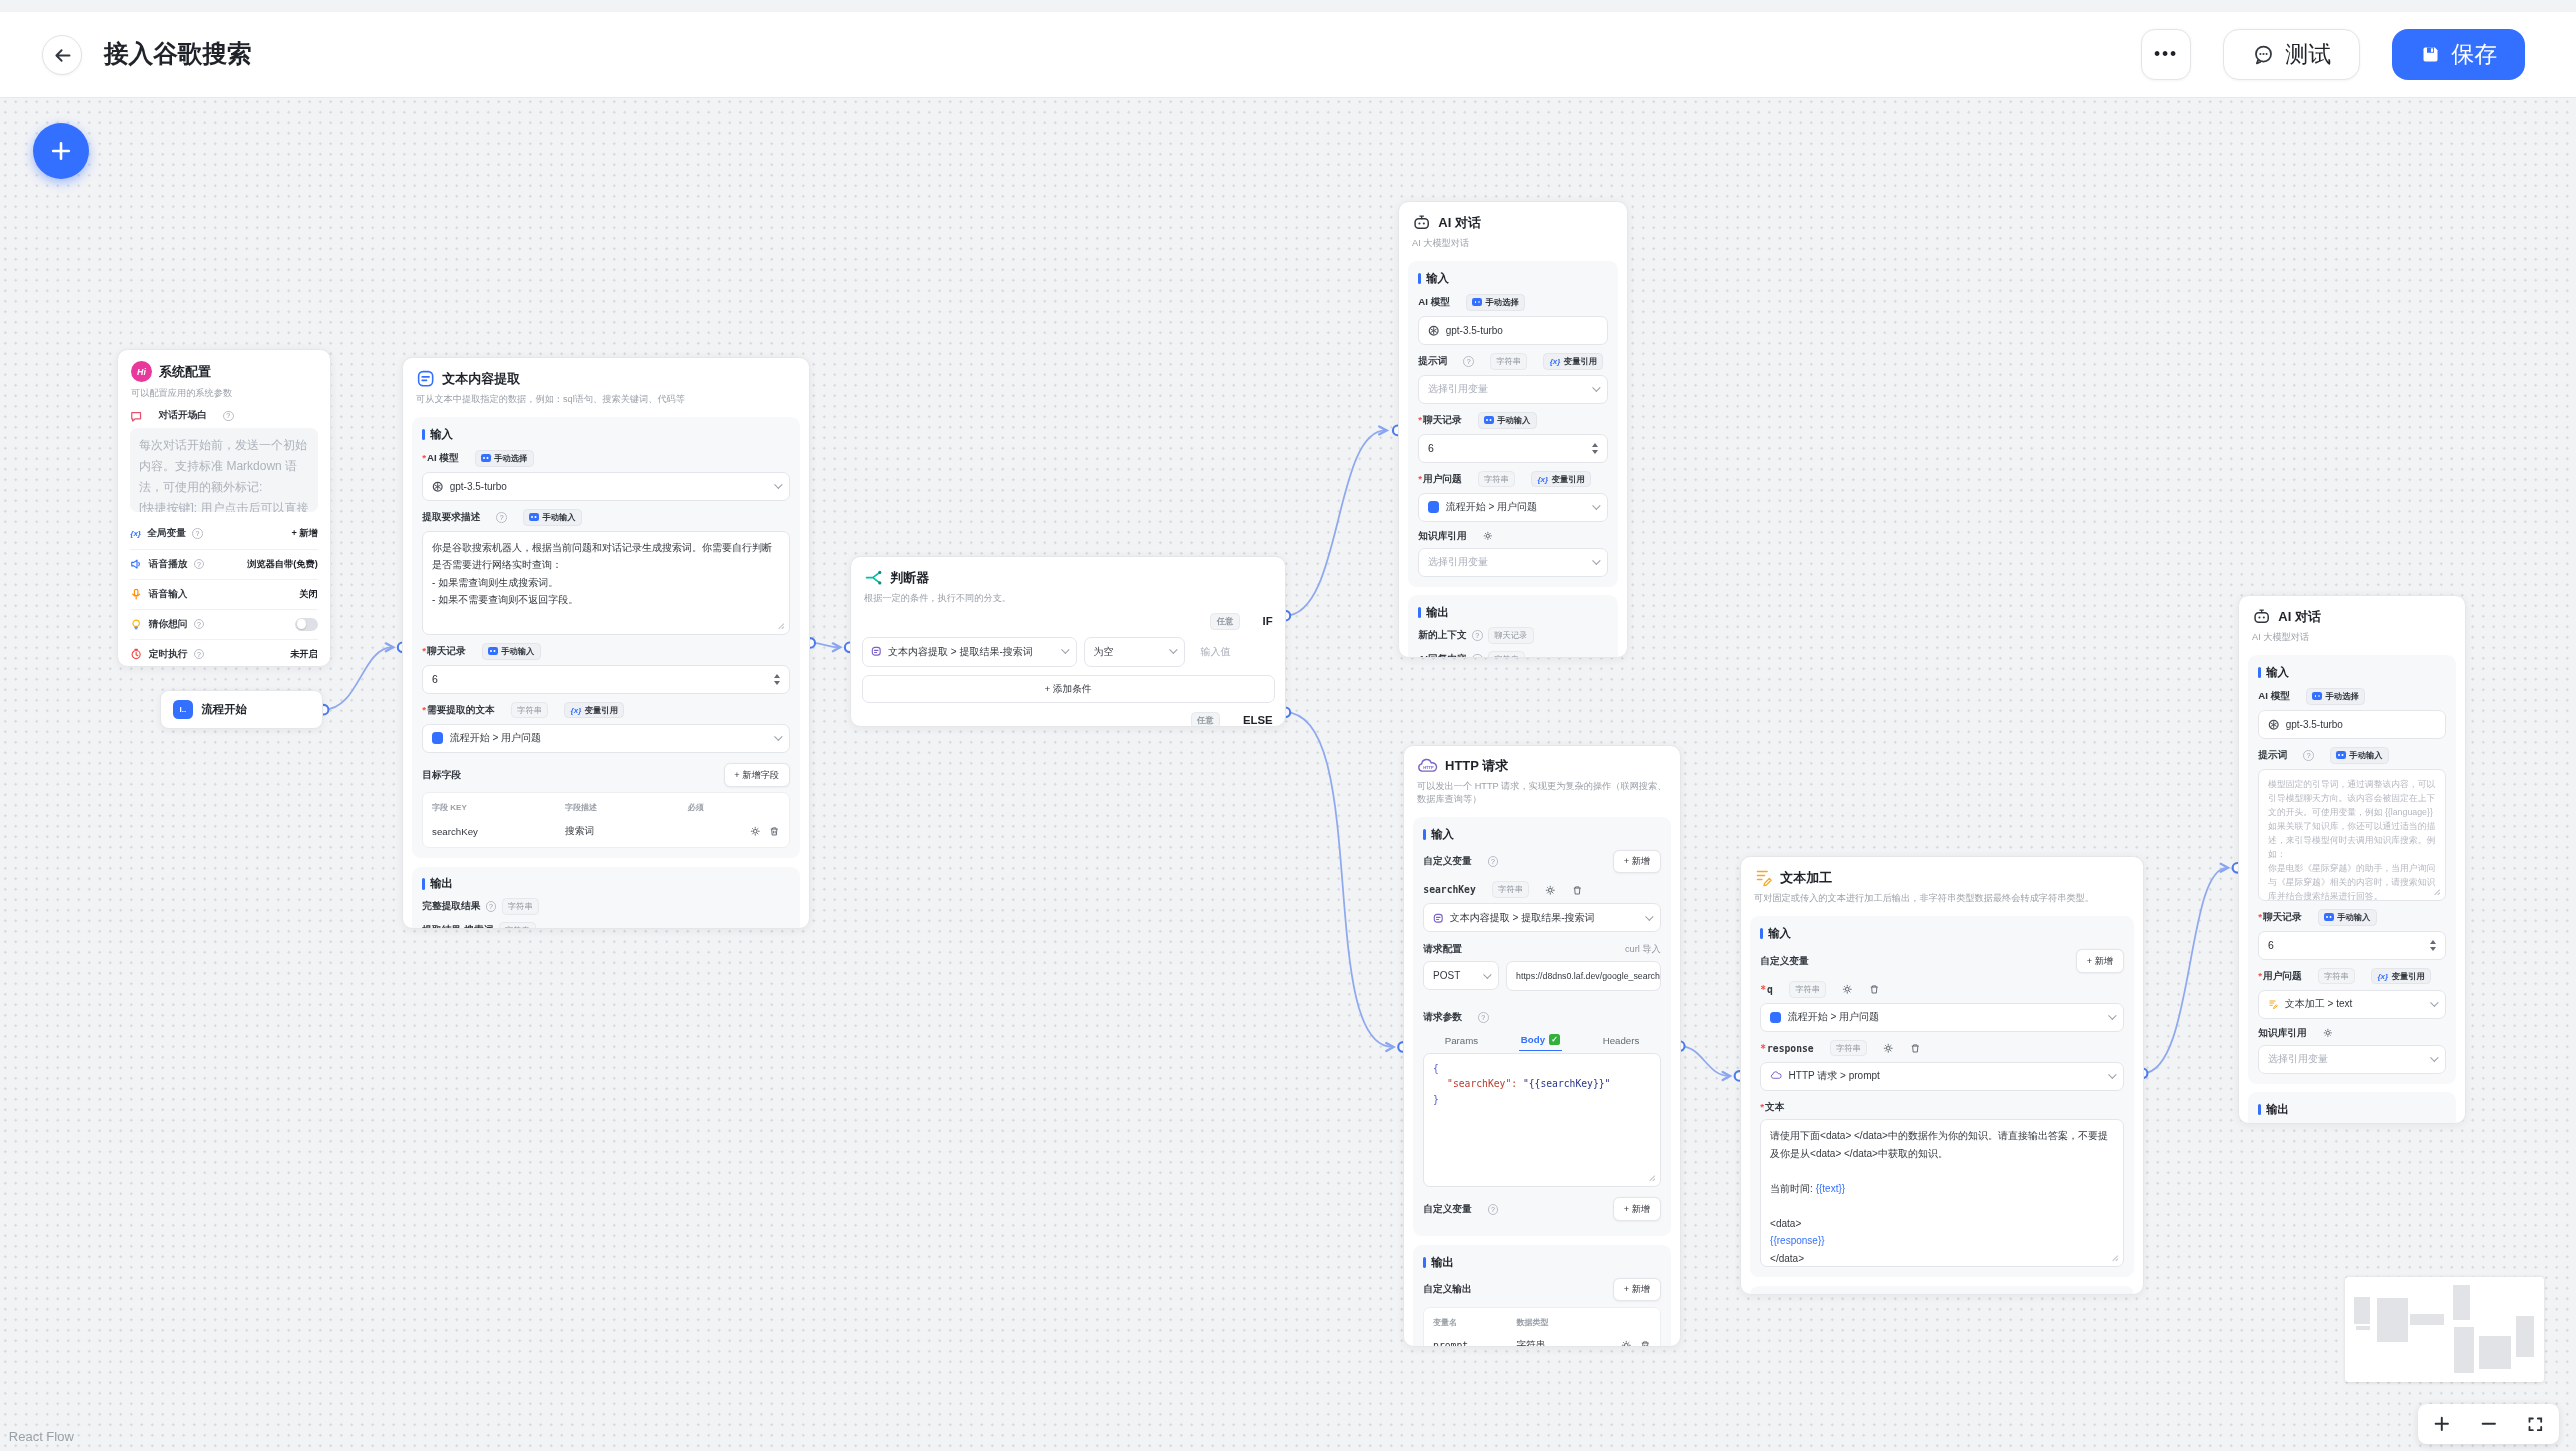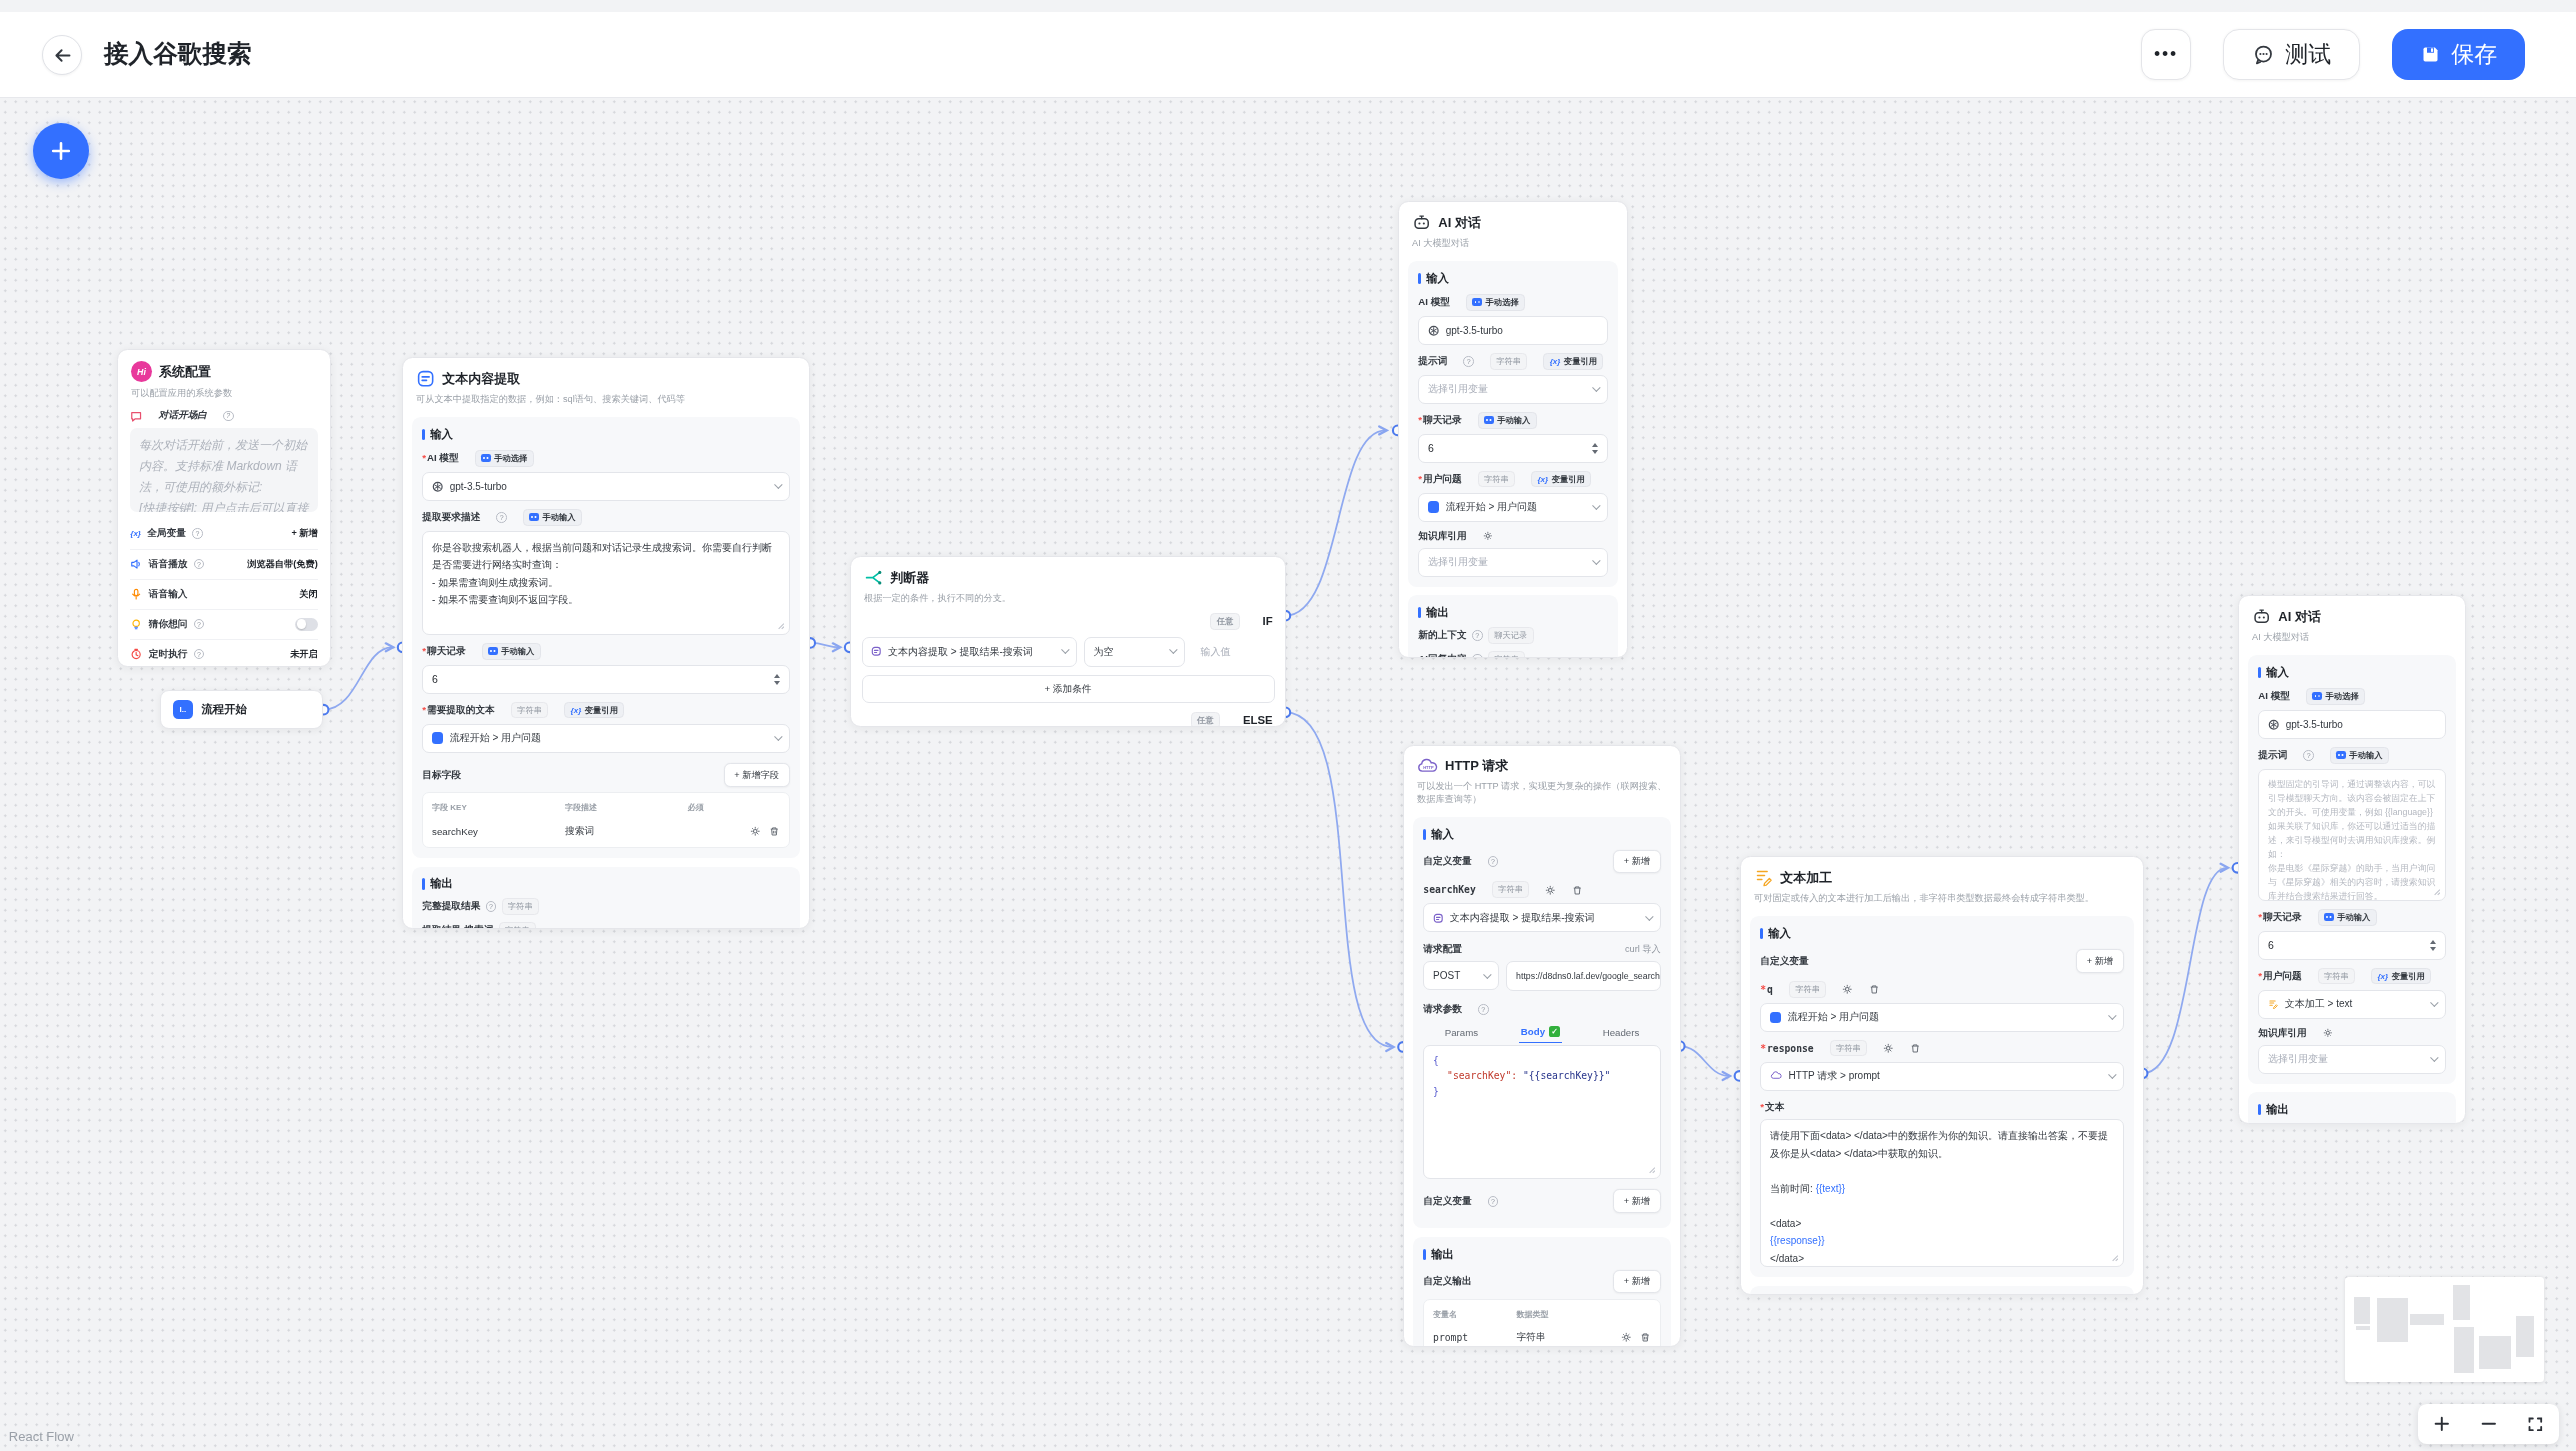--- a/index.html
+++ b/index.html
@@ -76,21 +76,21 @@
   .tab.on { color:#3370ff; font-weight:700; display:flex; align-items:center; gap:4.4px; border-bottom:1.8px solid #3370ff; padding-bottom:5.3px; }
   .chk { width:10.5px; height:10.5px; background:#32b03c; border-radius:2.6px; color:#fff; font-size:8px; display:flex; align-items:center; justify-content:center; }
   .code { position:relative; background:#fff; border:0.9px solid #e3e5ea; border-radius:7px; margin-top:1.8px; height:134px; padding:7px 8.8px; font-family:"DejaVu Sans Mono",monospace; font-size:9.7px; line-height:1.6; }
   .c-br { color:#5b5fd0; } .c-key { color:#c0392b; } .c-val { color:#27348b; }
   .url-in { flex:1; background:#fff; border:0.9px solid #e3e5ea; border-radius:7px; height:30px; display:flex; align-items:center; padding:0 8.8px; font-size:8.8px; color:#33383f; overflow:hidden; white-space:nowrap; }
   .curl { margin-left:auto; font-size:9.2px; color:#8f959e; cursor:pointer; }
 
   
   .sys-row { display:flex; align-items:center; gap:6.2px; height:30px; border-top:0.9px solid #f0f1f4; margin:0 12.3px; font-size:9.7px; }
   .sys-row .val { margin-left:auto; color:#1f2329; font-weight:600; font-size:9.2px; }
-  .sys-block { margin:1.8px 12.3px 7px;font-style:italic; }
+  .sys-block { margin:1.8px 12.3px 7px; }
   .toggle { margin-left:auto; width:23px; height:13px; border-radius:7px; background:#dee0e6; position:relative; cursor:pointer; }
   .toggle::after { content:""; position:absolute; left:1.8px; top:1.8px; width:9.7px; height:9.7px; border-radius:50%; background:#fff; box-shadow:0 0.9px 1.8px rgba(0,0,0,.2); }
   .addtxt { margin-left:auto; font-size:9.2px; color:#1f2329; font-weight:600; cursor:pointer; }
 
   
   .start-node { position:absolute; display:flex; align-items:center; gap:8.8px; background:#fff; border:0.9px solid #e5e6ea; border-radius:8.8px; padding:0 12.3px; z-index:2; box-shadow:0 1.8px 7px rgba(31,35,41,.06); }
   .start-ico { width:19.3px; height:19.3px; border-radius:5.3px; background:#3370ff; color:#fff; font-size:8px; font-weight:700; display:flex; align-items:center; justify-content:center; }
   .start-ico.mini { width:11.4px; height:11.4px; border-radius:3.5px; font-size:5.3px; }
   .start-lbl { font-size:11.4px; font-weight:700; color:#1f2329; }
 
@@ -502,21 +502,21 @@
         <span class="lbl">请求配置</span>
         <span class="curl">curl 导入</span>
       </div>
       <div style="display:flex;gap:7px;">
         <div class="select" style="width:76px;flex:none;">
           <span>POST</span>
             <span class="chev"></span>
         </div>
         <div class="url-in">https://d8dns0.laf.dev/google_search</div>
       </div>
-      <div class="lrow" style="margin-top:12px;">
+      <div class="lrow" style="margin-top:20px;">
         <span class="lbl">请求参数</span>
         <span class="info">?</span>
       </div>
       <div class="tabs">
         <span class="tab">Params</span>
         <span class="tab on">
             <span>Body</span>
             <span class="chk">✓</span>
           </span>
         <span class="tab">Headers</span>

